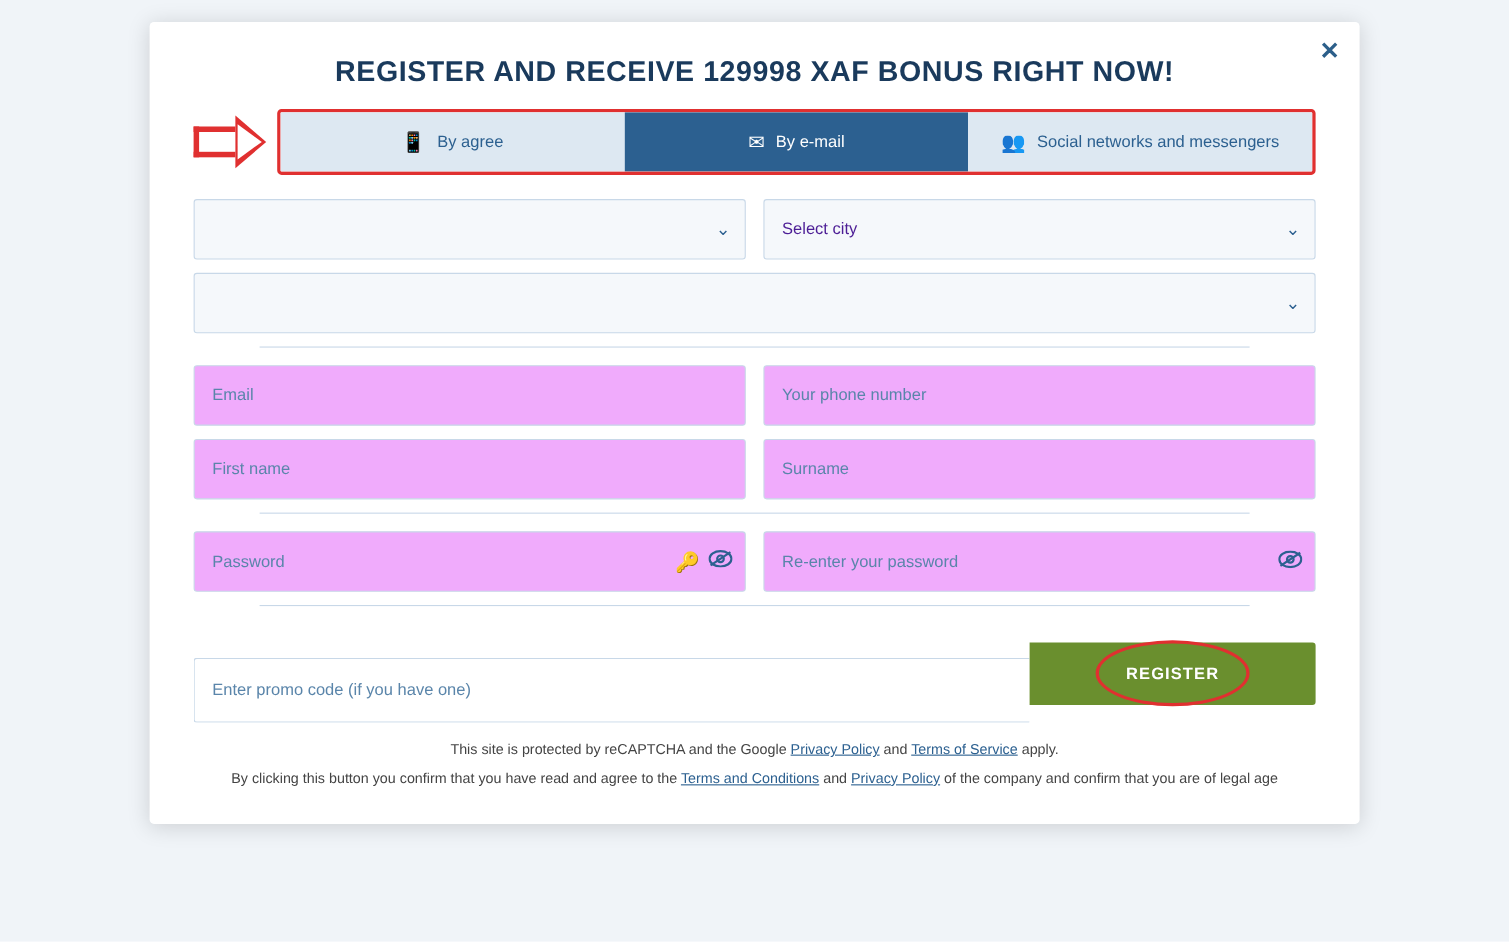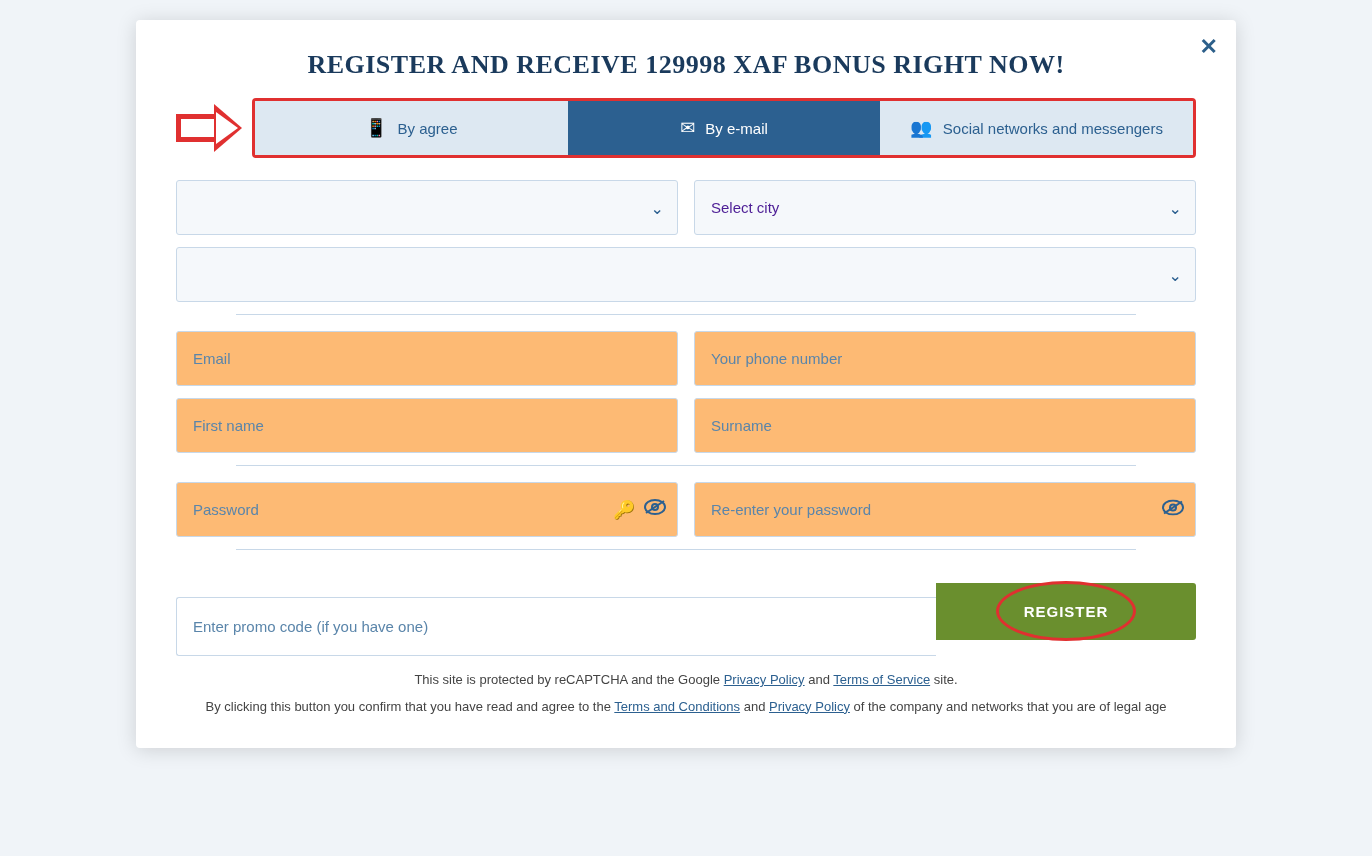--- a/index.html
+++ b/index.html
@@ -32,21 +32,20 @@
       background: none;
       border: none;
     }
     .title {
       text-align: center;
       color: #1a3a5c;
       font-size: 26px;
       font-weight: 900;
       margin-bottom: 18px;
       letter-spacing: 0.5px;
-      font-family: Liberation Serif, serif;
     }
     .tabs-wrapper {
       display: flex;
       align-items: center;
       margin-bottom: 22px;
     }
     .arrow-indicator {
       flex-shrink: 0;
       margin-right: 10px;
     }
@@ -111,21 +110,21 @@
     .divider {
       border: none;
       border-top: 1px solid #c8d8e8;
       margin: 10px 60px 16px 60px;
     }
     .input-field {
       width: 100%;
       padding: 18px 16px;
       border: 1px solid #c8d8e8;
       border-radius: 3px;
-      background: #fdba74;
+      background: #f0abfc;
       color: #2c6090;
       font-size: 15px;
       outline: none;
     }
     .input-field::placeholder {
       color: #5a85aa;
     }
     .input-with-icons {
       position: relative;
     }
@@ -358,22 +357,22 @@
       <button class="register-btn">REGISTER</button>
       <div class="register-circle"></div>
     </div>
   </div>
 
   <div class="footer-text">
     <span>This site is protected by reCAPTCHA and the Google</span>
     <a href="#">Privacy Policy</a>
     <span>and</span>
     <a href="#">Terms of Service</a>
-    <span>site.</span>
+    <span>apply.</span>
   </div>
   <div class="footer-text2">
     <span>By clicking this button you confirm that you have read and agree to the</span>
     <a href="#">Terms and Conditions</a>
     <span>and</span>
     <a href="#">Privacy Policy</a>
-    <span>of the company and networks that you are of legal age</span>
+    <span>of the company and confirm that you are of legal age</span>
   </div>
 </div>
 
 </body></html>

